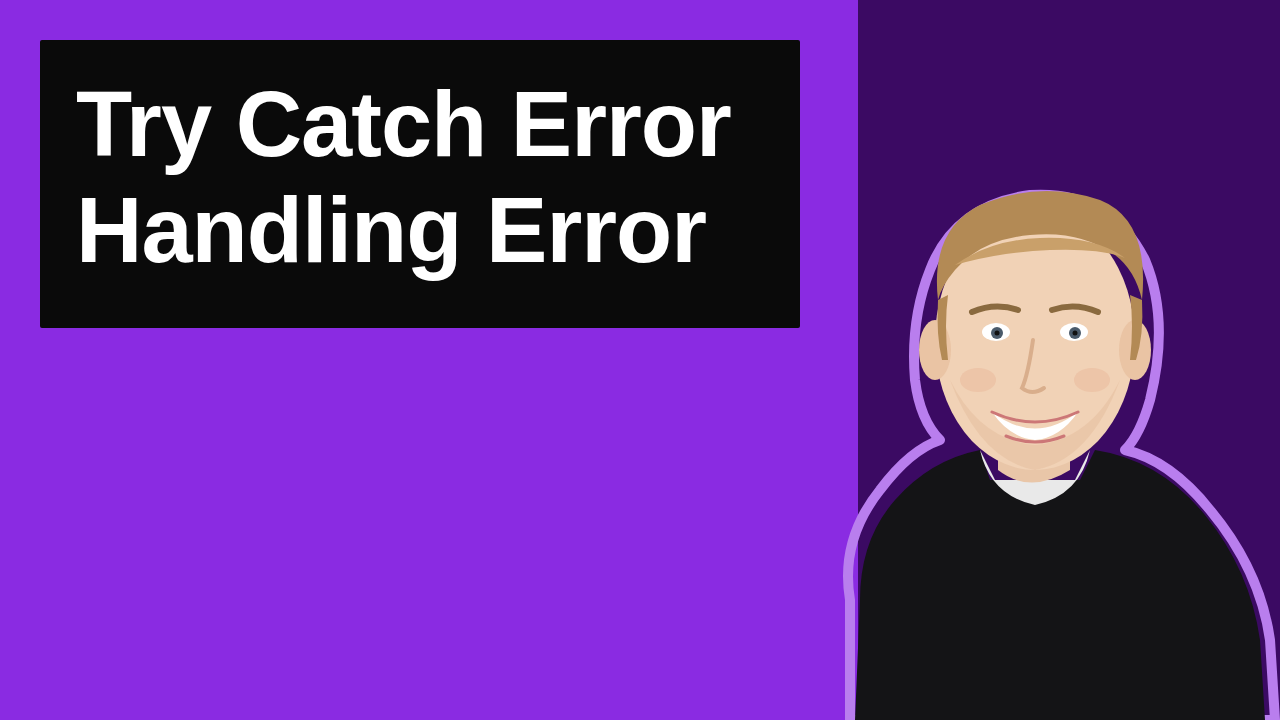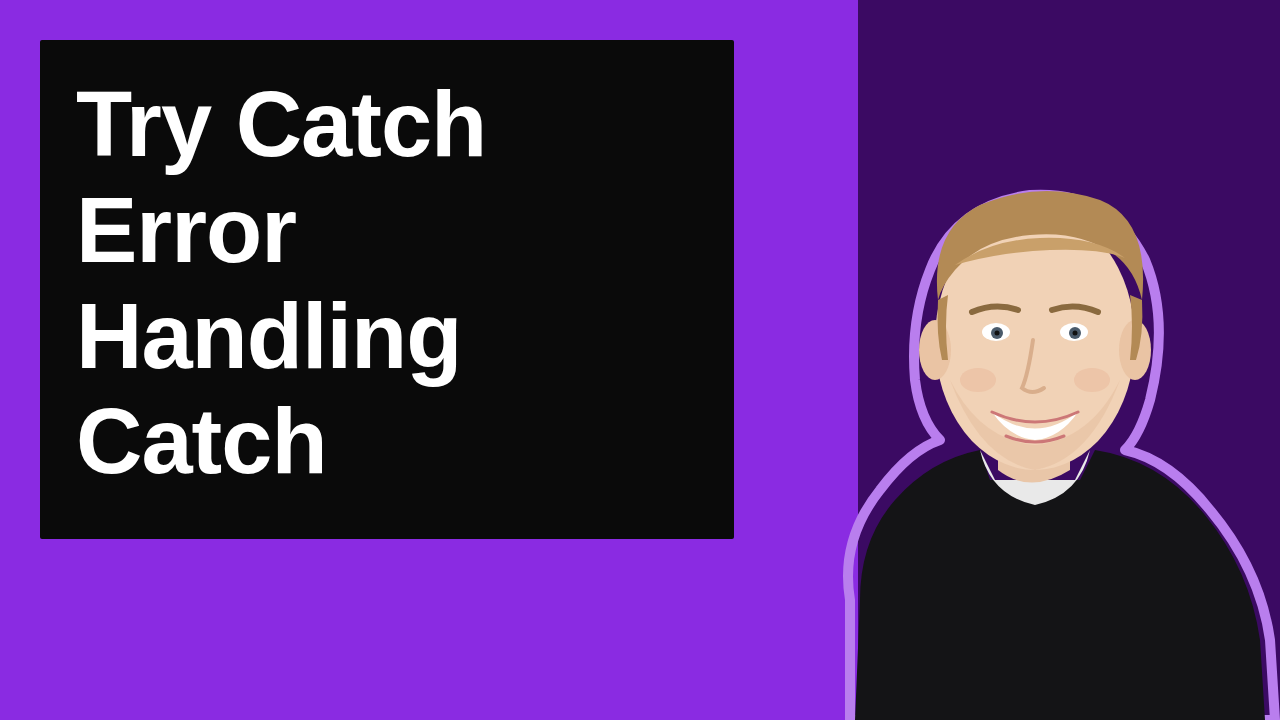--- a/index.html
+++ b/index.html
@@ -21,21 +21,21 @@
       position: absolute;
       top: 0; right: 0;
       width: 33%;
       height: 100%;
       background: #3b0a63;
     }
     .title-card {
       position: absolute;
       top: 40px;
       left: 40px;
-      width: 694px;
+      width: 760px;
       background: #0a0a0a;
       padding: 32px 36px 44px 36px;
       border-radius: 2px;
     }
     .title-text {
       color: #ffffff;
       font-size: 92px;
       font-weight: 700;
       line-height: 1.15;
       letter-spacing: -1px;
@@ -51,21 +51,21 @@
   </style>
 </head>
 <body>
 
 <div class="bg-left"></div>
 <div class="bg-right"></div>
 
 <div class="title-card">
   <div class="title-text">
     <div>Try Catch Error</div>
-    <div>Handling Catch</div>
+    <div>Handling Error</div>
   </div>
 </div>
 
 <div class="person">
   <svg viewBox="0 0 560 680">
 
     <path d="M 120 680 L 120 560 Q 110 500 150 450 Q 180 410 210 400 Q 190 380 185 340 Q 180 280 200 230 Q 225 165 300 155 Q 380 150 415 220 Q 440 280 420 360 Q 410 395 395 410 Q 440 420 480 470 Q 530 530 540 600 L 545 680 Z" fill="none" stroke="#b97eee" stroke-width="10" stroke-linejoin="round"></path>
 
     <path d="M 125 680 L 130 560 Q 130 500 165 460 Q 200 420 250 410 L 260 440 L 350 440 L 365 410 Q 430 420 475 475 Q 520 530 530 600 L 535 680 Z" fill="#141416"></path>
 

